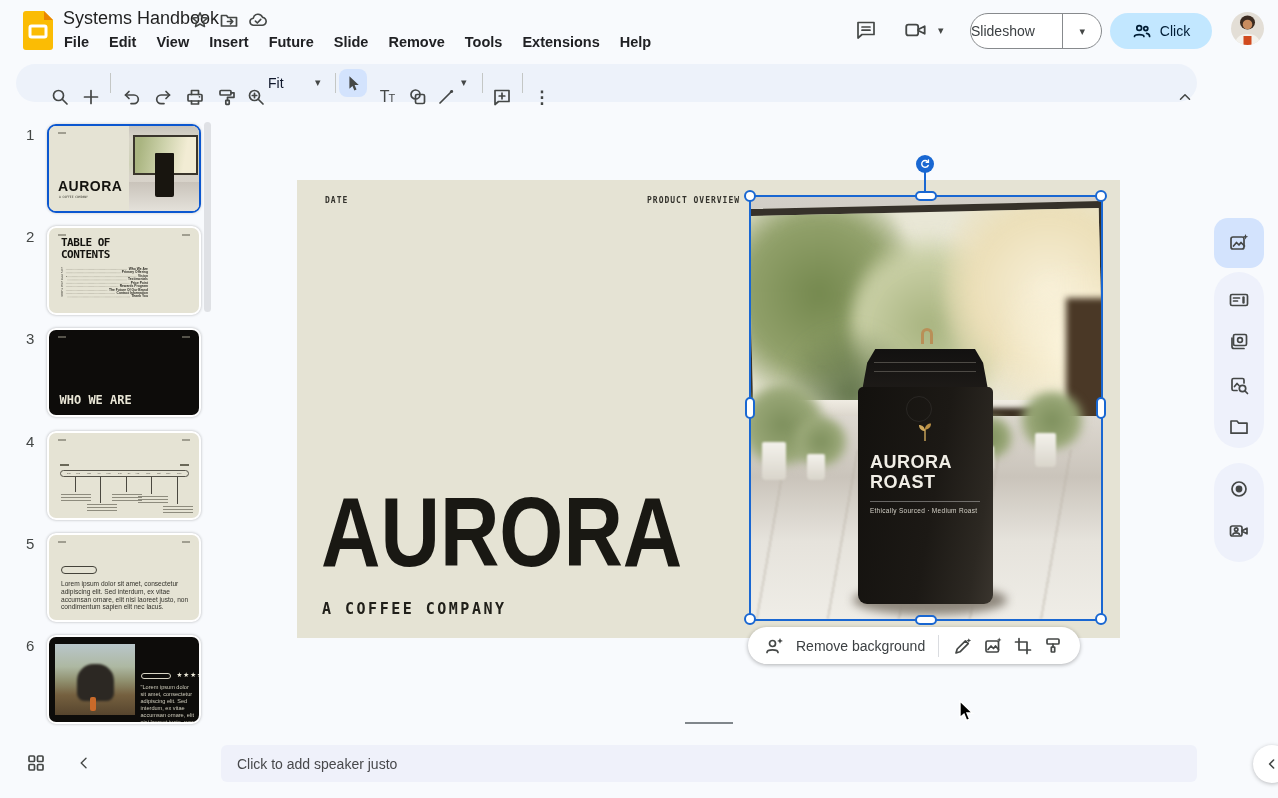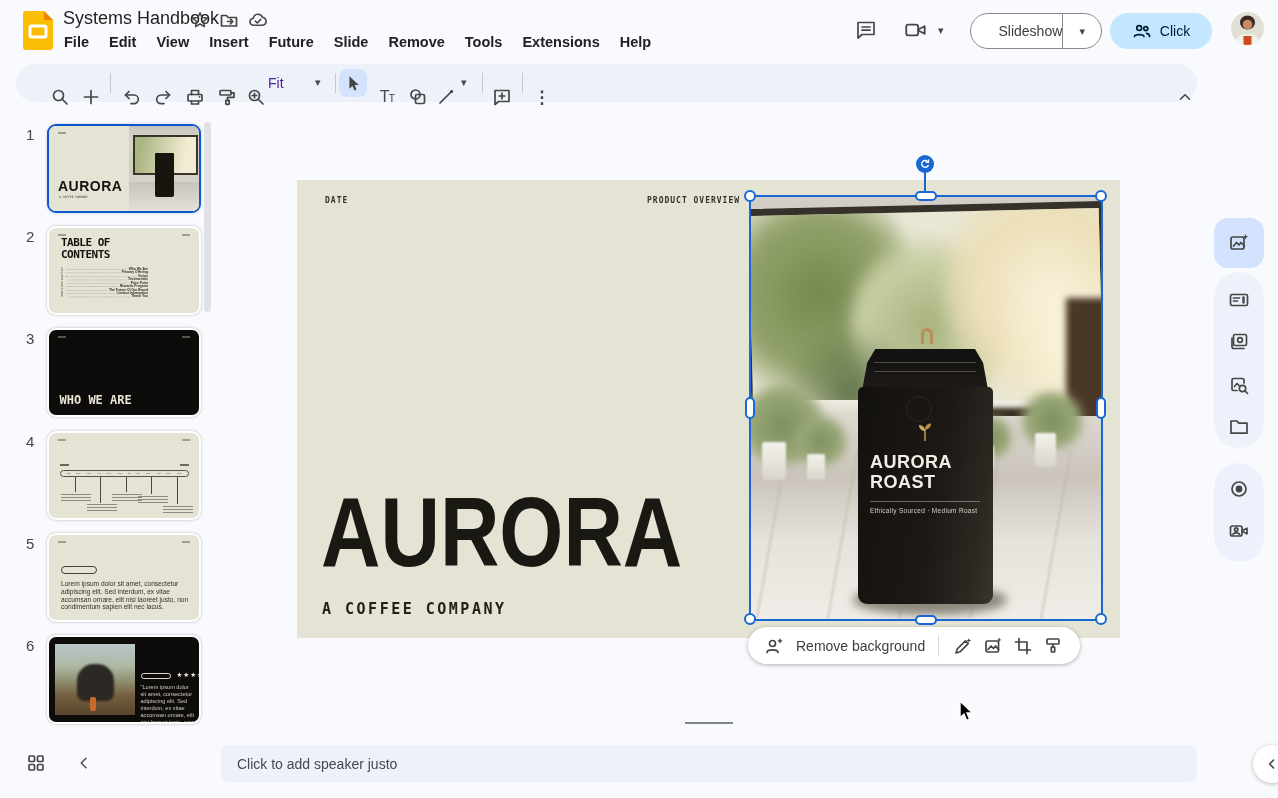--- a/index.html
+++ b/index.html
@@ -14,31 +14,31 @@
   .appbar { position:absolute; left:0; top:0; width:100%; height:60px; }
   .logo { position:absolute; left:23px; top:11px; width:30px; height:39px; }
   .doc-title { position:absolute; left:63px; top:8px; font-size:18px; color:#1f1f1f; }
   .title-icons { position:absolute; left:190px; top:10px; display:flex; gap:9px; }
   .title-icons .ib { width:20px; height:20px; }
   .menubar { position:absolute; left:64px; top:34px; display:flex; gap:20px; font-size:14.5px; color:#202124; }
   .menubar span { cursor:pointer;font-weight:bold; }
   .ab-right-ic { position:absolute; top:16px; width:28px; height:28px; }
   .caret-txt { font-size:11px; color:#444746; }
   .btn-slideshow { position:absolute; left:970px; top:13px; width:132px; height:36px; border:1px solid #878a8d; border-radius:18px; background:#fff; display:flex; align-items:center; overflow:hidden; }
-  .btn-slideshow .lbl { width:92px; text-align:right; font-size:14px; color:#3c4043; font-weight:500; }
+  .btn-slideshow .lbl { width:92px; text-align:left; font-size:14px; color:#3c4043; font-weight:500; }
   .btn-slideshow .split { width:39px; height:100%; border-left:1px solid #878a8d; display:flex; align-items:center; justify-content:center; }
   .btn-share { position:absolute; left:1110px; top:13px; width:102px; height:36px; border-radius:18px; background:#c2e7ff; display:flex; align-items:center; justify-content:center; gap:8px; font-size:14px; font-weight:500; color:#001d35; cursor:pointer; }
   .avatar { position:absolute; left:1231px; top:12px; width:33px; height:33px; border-radius:50%; overflow:hidden; cursor:pointer; }
 
   
   .toolbar { position:absolute; left:16px; top:64px; width:1181px; height:38px; background:#edf2fa; border-radius:19px; }
   .tb-ic { position:absolute; top:20px; width:26px; height:26px; }
   .tb-sep { position:absolute; top:9px; width:1px; height:20px; background:#c4c7c5; }
   .tb-sel { background:#d3e3fd; border-radius:8px; width:28px; height:28px; top:5px; }
-  .fit-lbl { position:absolute; left:252px; top:11px; font-size:14px; color:#4c1d95; cursor:pointer; }
+  .fit-lbl { position:absolute; left:252px; top:11px; font-size:14px; color:#0f172a; cursor:pointer; }
   .tt-lbl { font-size:16px; font-weight:500; color:#444746; letter-spacing:-1px; cursor:pointer; }
   .tt-lbl .sm { font-size:11px; }
 
   
   .filmstrip { position:absolute; left:16px; top:118px; width:196px; height:620px; }
   .srow { position:absolute; left:0; width:196px; height:92px; }
   .snum { position:absolute; left:10px; top:2px; font-size:15px; color:#444746; }
   .thumb-w { position:absolute; left:31px; top:0; width:154px; height:89px; border-radius:9px; border:2px solid #fff; box-shadow:0 0 3px rgba(0,0,0,.28); overflow:hidden; cursor:pointer; background:#fff; }
   .thumb-w.sel { border:2px solid #0b57d0; box-shadow:0 0 0 1px #fff inset, 0 0 3px rgba(0,0,0,.2); }
   .thumb { position:absolute; inset:0; background:#e5e3d4; }

